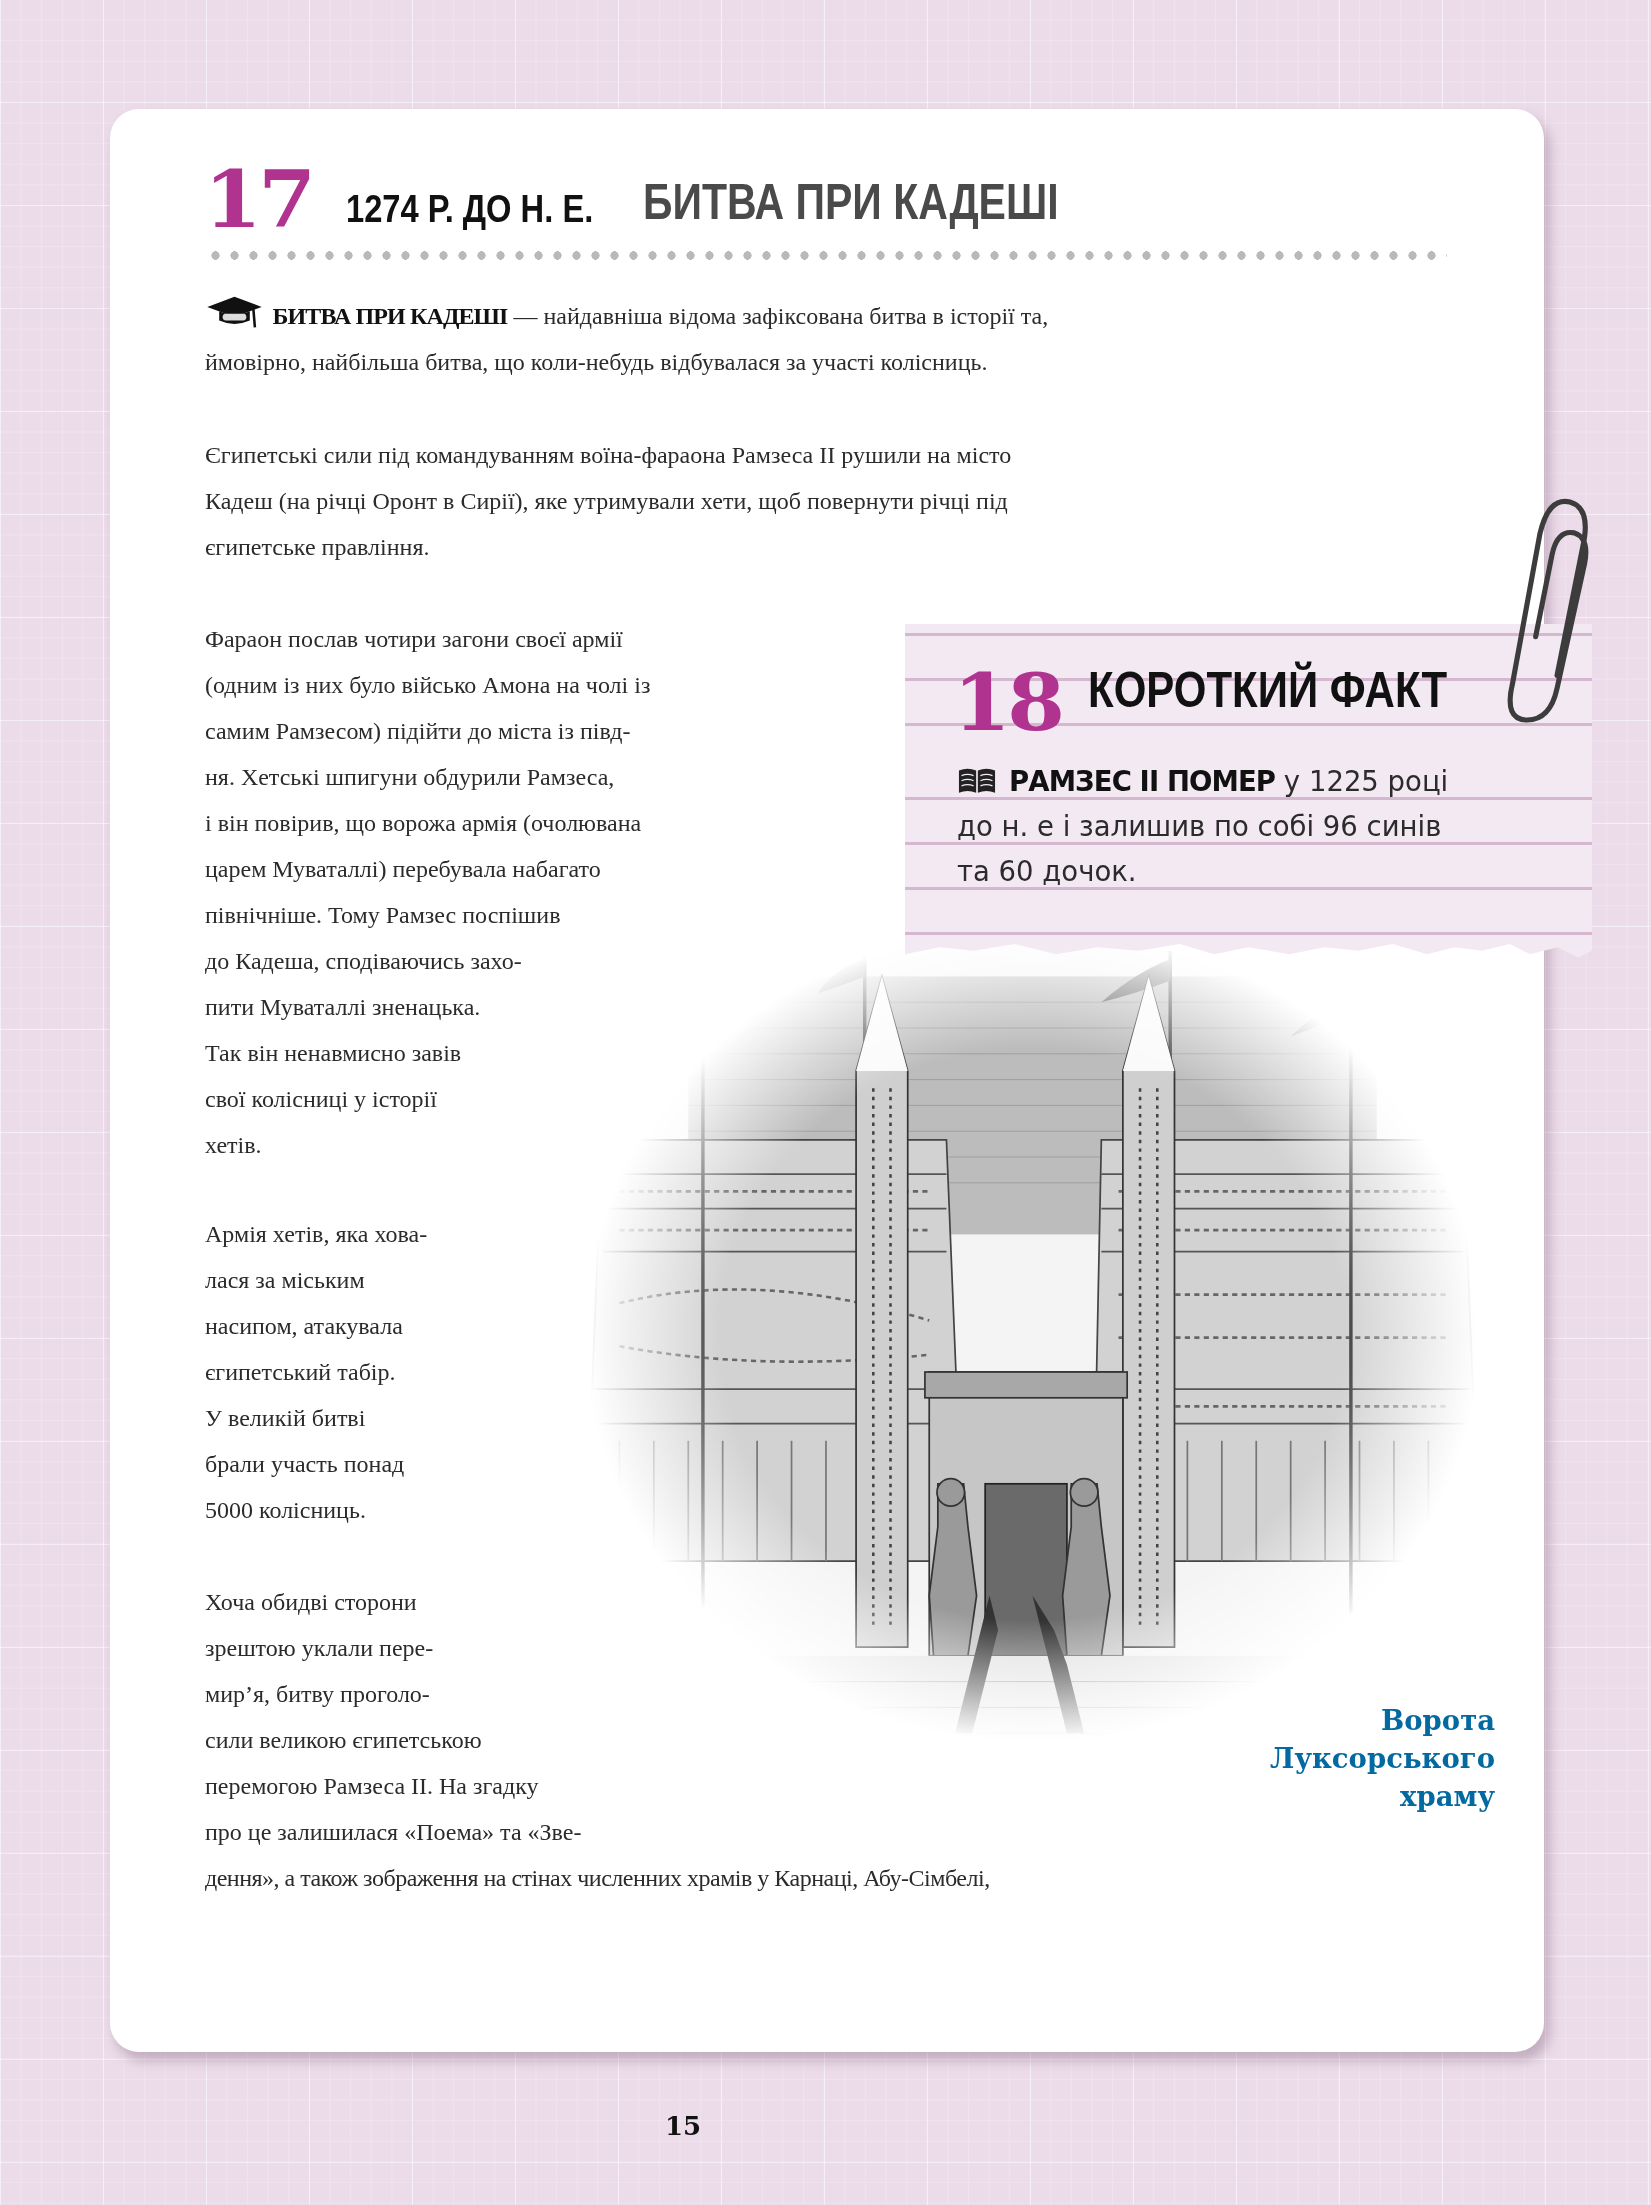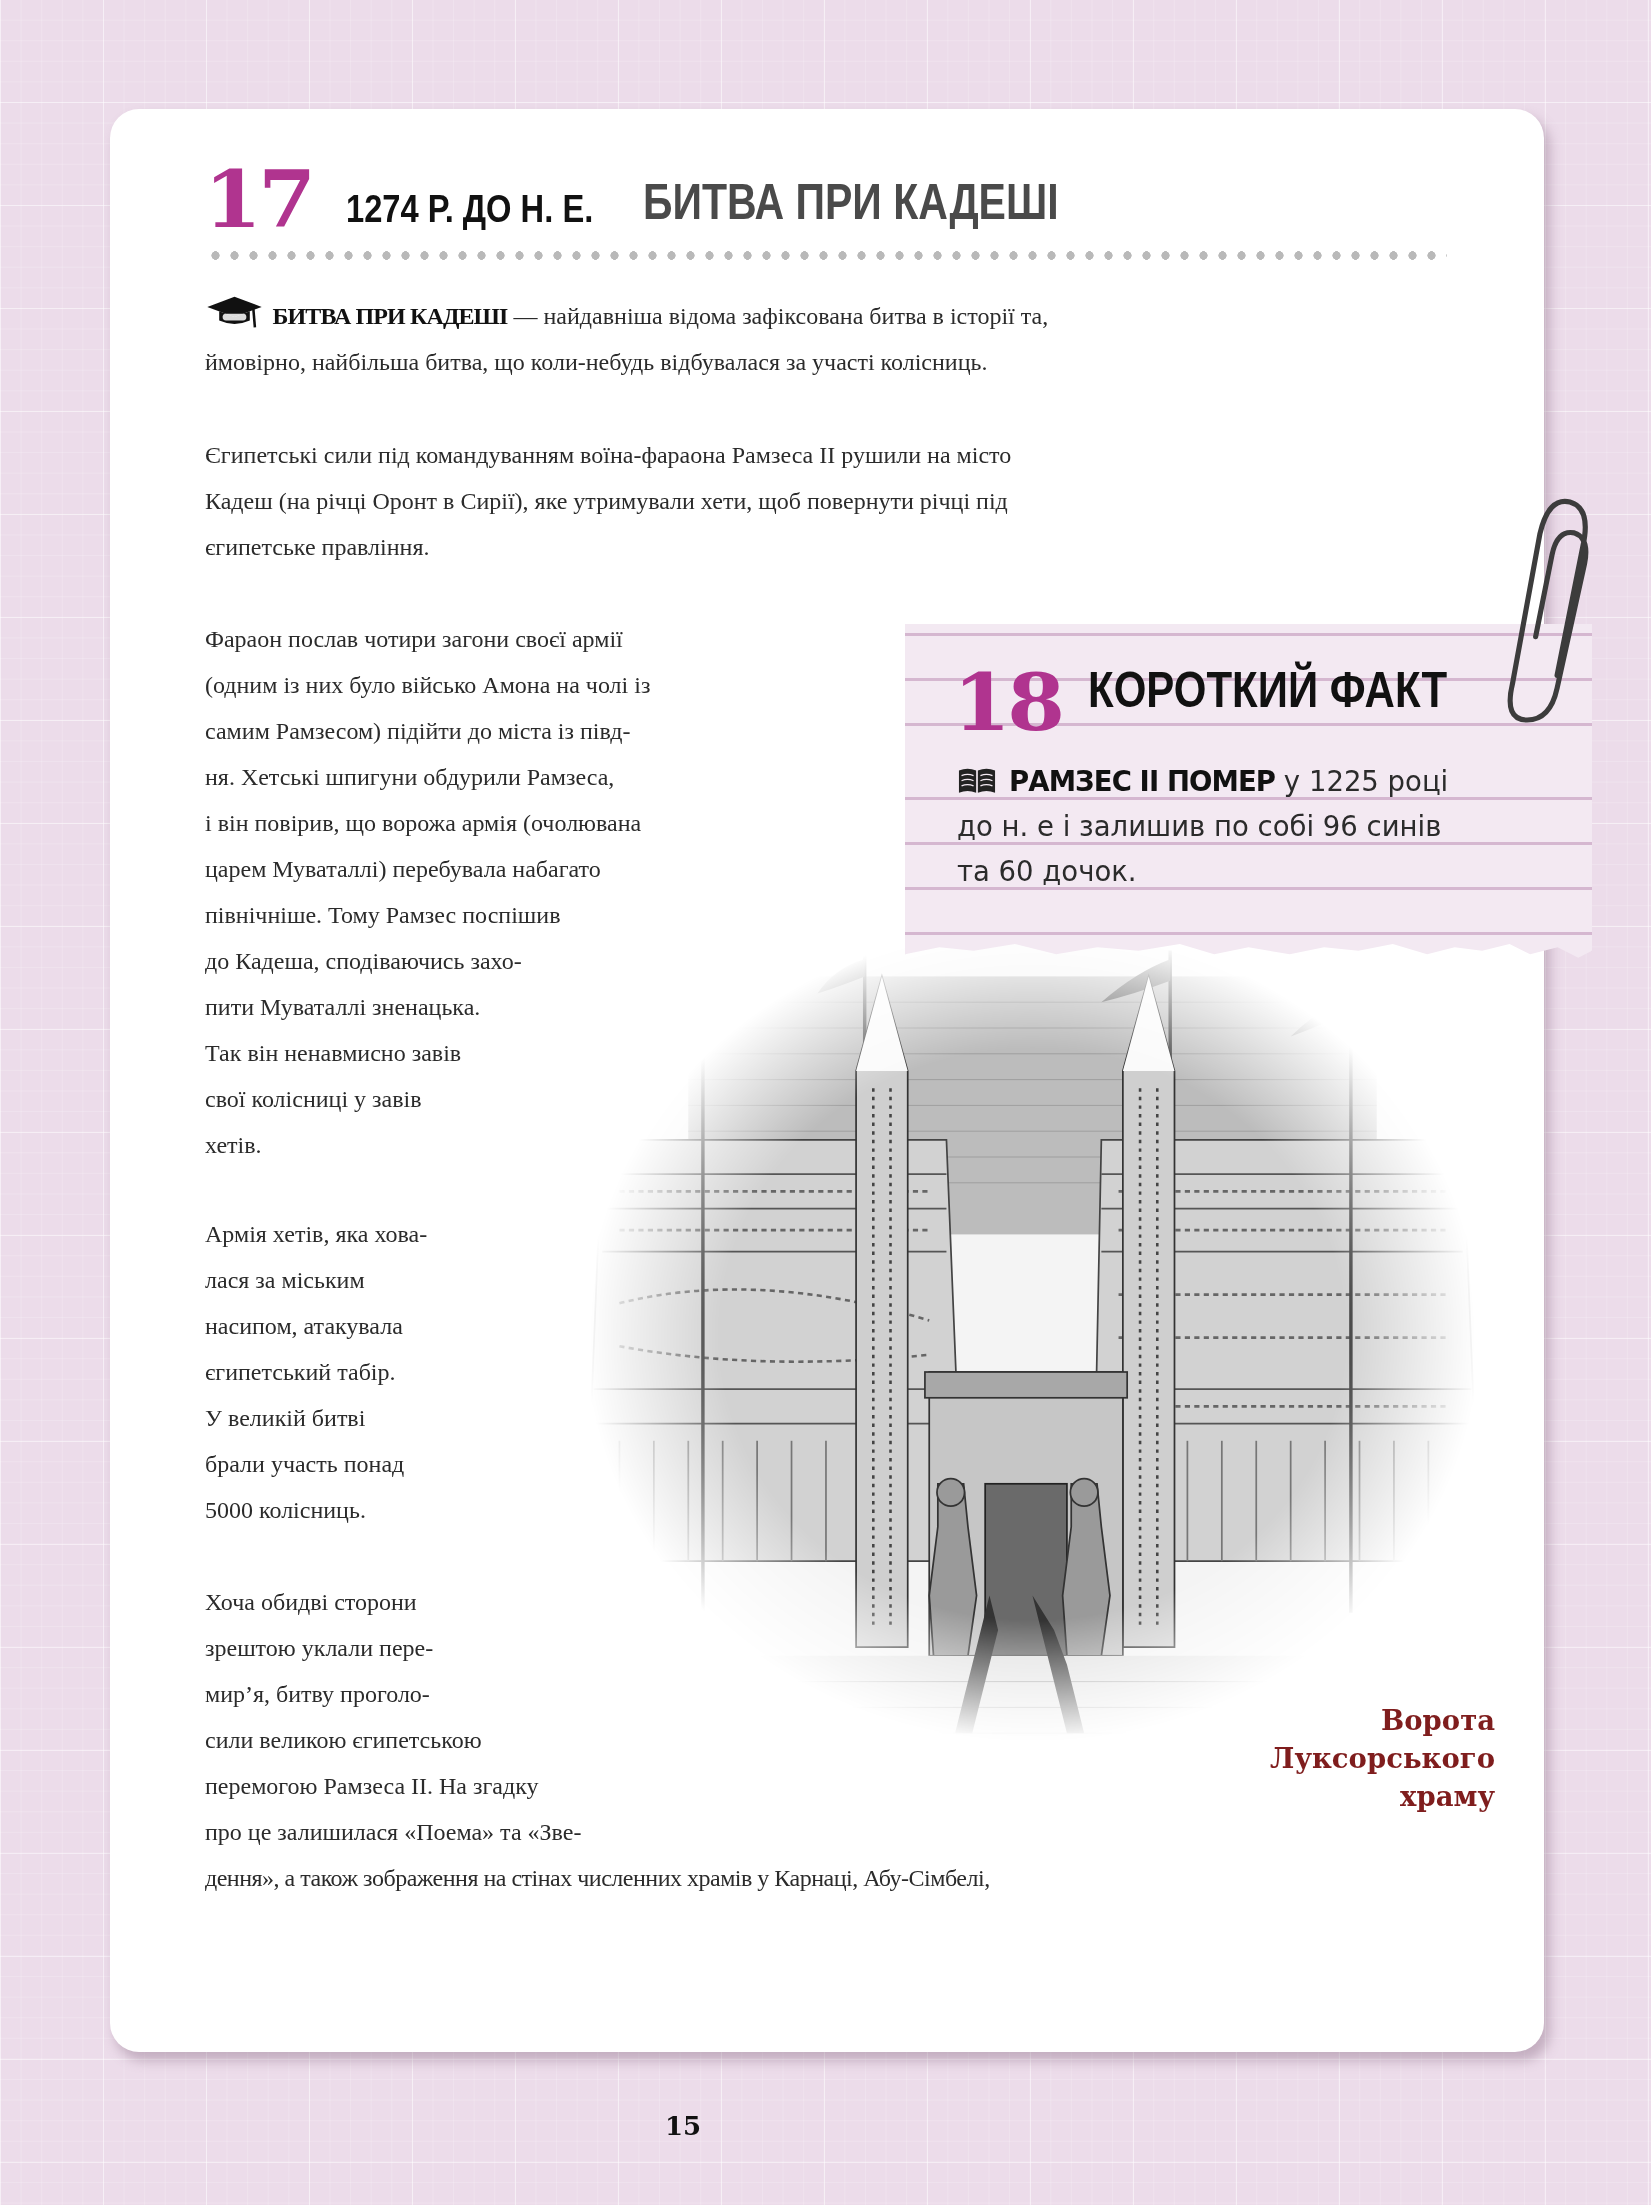--- a/index.html
+++ b/index.html
@@ -147,21 +147,21 @@
             mask-image: radial-gradient(ellipse 50% 50% at 50% 48%, #000 70%, transparent 100%);
   }
 
   .caption {
     position: absolute;
     right: 157px; top: 1701px;
     text-align: right;
     font-family: "DejaVu Serif", serif;
     font-size: 27.5px;
     line-height: 38px;
-    color: #7f1d1d;
+    color: #0369a1;
     font-weight: bold;
   }
 
   .page-number {
     position: absolute;
     left: 0; width: 1366px; top: 2111px;
     text-align: center;
     font-family: "DejaVu Serif", serif;
     font-weight: bold;
     font-size: 26px;
@@ -202,21 +202,21 @@
   <span class="line">Фараон послав чотири загони своєї армії</span>
   <span class="line">(одним із них було військо Амона на чолі із</span>
   <span class="line">самим Рамзесом) підійти до міста із півд-</span>
   <span class="line">ня. Хетські шпигуни обдурили Рамзеса,</span>
   <span class="line">і він повірив, що ворожа армія (очолювана</span>
   <span class="line">царем Муваталлі) перебувала набагато</span>
   <span class="line">північніше. Тому Рамзес поспішив</span>
   <span class="line">до Кадеша, сподіваючись захо-</span>
   <span class="line">пити Муваталлі зненацька.</span>
   <span class="line">Так він ненавмисно завів</span>
-  <span class="line">свої колісниці у завів</span>
+  <span class="line">свої колісниці у історії</span>
   <span class="line">хетів.</span>
 </div>
 
 <div class="body-text p4">
   <span class="line">Армія хетів, яка хова-</span>
   <span class="line">лася за міським</span>
   <span class="line">насипом, атакувала</span>
   <span class="line">єгипетський табір.</span>
   <span class="line">У великій битві</span>
   <span class="line">брали участь понад</span>

